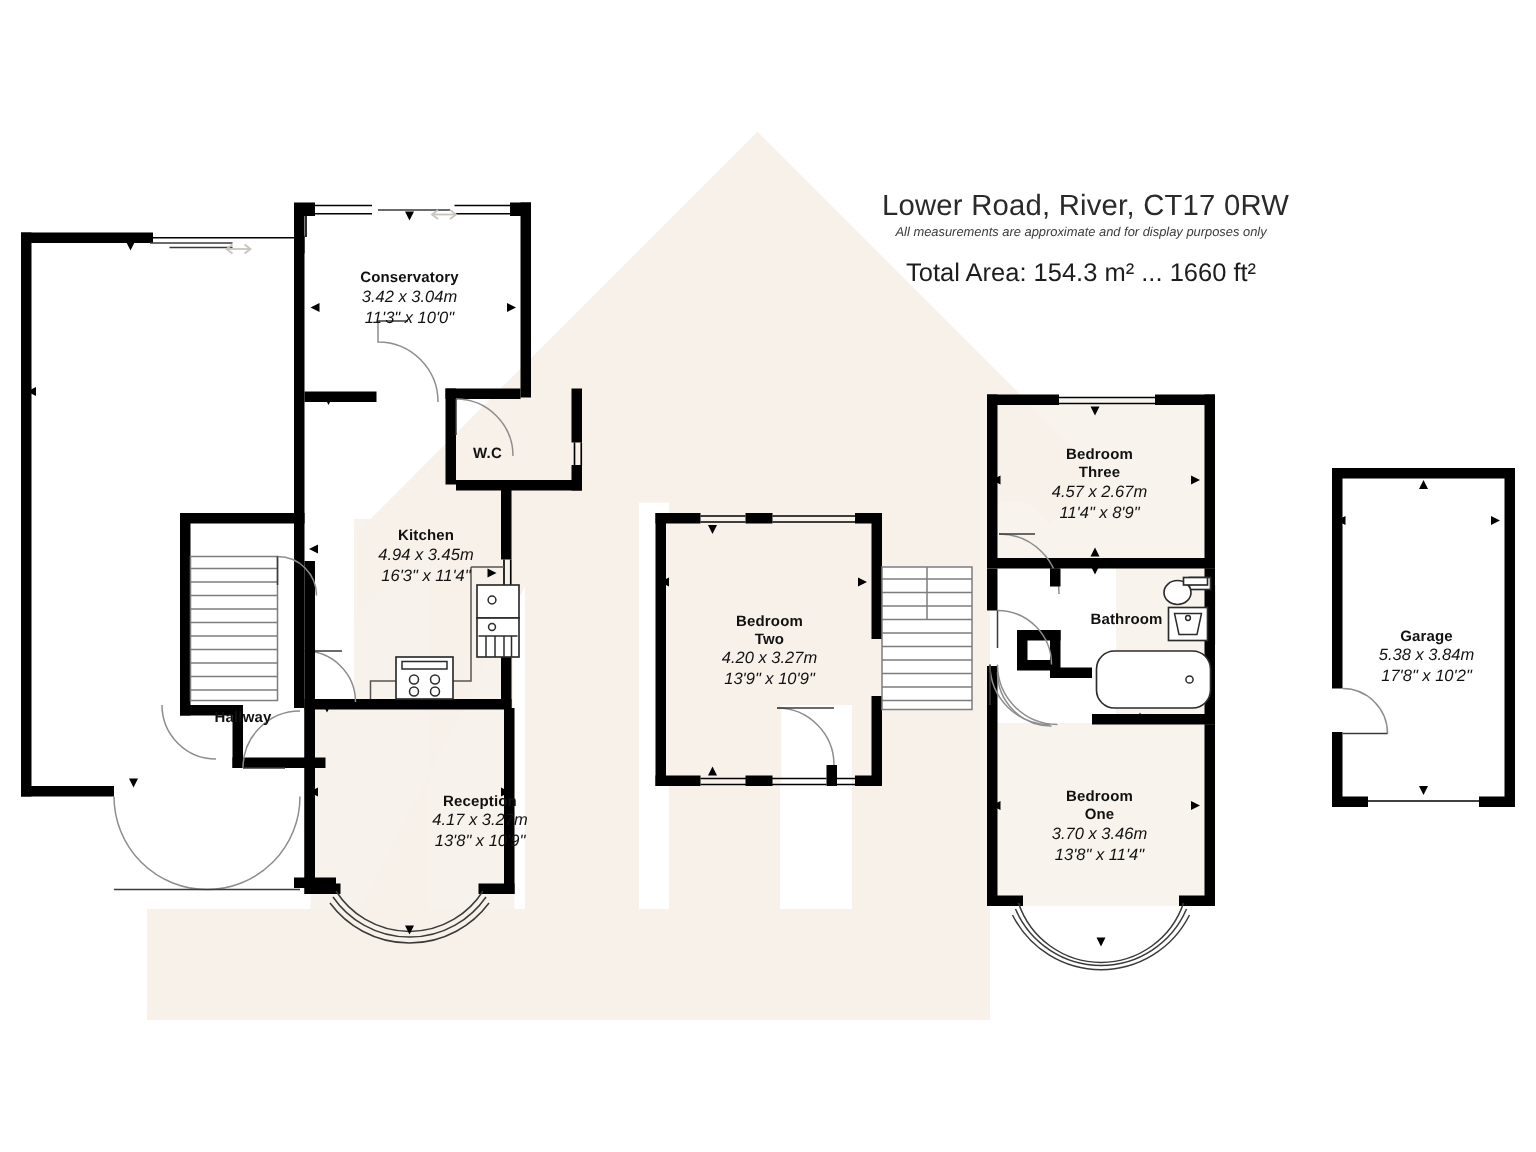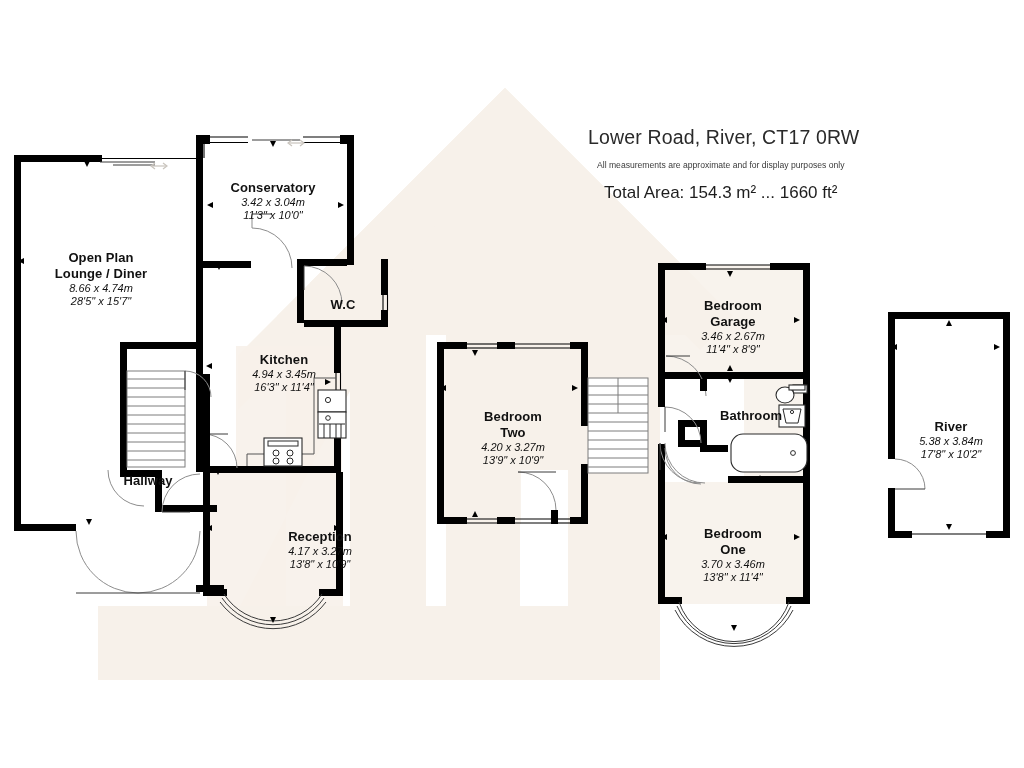--- a/index.html
+++ b/index.html
@@ -44,21 +44,21 @@
     text-align: center;
     color: #111111;
     font-family: "Liberation Sans", sans-serif;
     line-height: 1.22;
     white-space: nowrap;
     transform: translateX(-50%);
     pointer-events: none;
   }
   .lbl .name {
     font-weight: bold;
-    font-size: 13px;
+    font-size: 10px;
     letter-spacing: .1px;
     display: block;
   }
   .lbl .dim {
     font-weight: normal;
     font-size: 11px;
     display: block;
     font-style: italic;
   }
 
@@ -72,23 +72,24 @@
   #title-block .addr {
     font-size: 19.5px;
     color: #2a2a2a;
     font-weight: normal;
     letter-spacing: .15px;
     white-space: nowrap;
   }
   #title-block .disc {
     font-size: 8.6px;
     color: #3b3b3b;
-    margin-top: 11px;
+    margin-top: 0;
     margin-left: 9px;
     white-space: nowrap;
+    font-style: italic;
   }
   #title-block .total {
     font-size: 17px;
     color: #1d1d1d;
     margin-top: 13px;
     margin-left: 16px;
     white-space: nowrap;
   }
 </style>
 </head>
@@ -462,77 +463,71 @@
     </g>
 
   </svg>
 
   <div id="title-block">
     <div class="addr">Lower Road, River, CT17 0RW</div>
     <div class="disc">All measurements are approximate and for display purposes only</div>
     <div class="total">Total Area: 154.3 m² ... 1660 ft²</div>
   </div>
 
-  <div class="lbl" style="left:101px; top:250px;">
-    <span class="name">Open Plan</span>
-    <span class="name">Lounge / Diner</span>
-    <span class="dim">8.66 x 4.74m</span>
-    <span class="dim">28'5" x 15'7"</span>
-  </div>
 
   <div class="lbl" style="left:273px; top:180px;">
     <span class="name">Conservatory</span>
     <span class="dim">3.42 x 3.04m</span>
     <span class="dim">11'3" x 10'0"</span>
   </div>
 
-  <div class="lbl" style="left:343px; top:297px;">
+  <div class="lbl" style="left:325px; top:297px;">
     <span class="name">W.C</span>
   </div>
 
   <div class="lbl" style="left:284px; top:352px;">
     <span class="name">Kitchen</span>
     <span class="dim">4.94 x 3.45m</span>
     <span class="dim">16'3" x 11'4"</span>
   </div>
 
-  <div class="lbl" style="left:148px; top:473px;text-align:right;">
+  <div class="lbl" style="left:162px; top:473px;text-align:right;">
     <span class="name">Hallway</span>
   </div>
 
   <div class="lbl" style="left:273px; top:529px;margin-left:47px;">
     <span class="name">Reception</span>
     <span class="dim">4.17 x 3.27m</span>
     <span class="dim">13'8" x 10'9"</span>
   </div>
 
   <div class="lbl" style="left:513px; top:409px;">
     <span class="name">Bedroom</span>
     <span class="name">Two</span>
     <span class="dim">4.20 x 3.27m</span>
     <span class="dim">13'9" x 10'9"</span>
   </div>
 
   <div class="lbl" style="left:733px; top:298px;">
     <span class="name">Bedroom</span>
-    <span class="name">Garage</span>
-    <span class="dim">3.46 x 2.67m</span>
+    <span class="name">Three</span>
+    <span class="dim">4.57 x 2.67m</span>
     <span class="dim">11'4" x 8'9"</span>
   </div>
 
   <div class="lbl" style="left:751px; top:408px;">
     <span class="name">Bathroom</span>
   </div>
 
   <div class="lbl" style="left:733px; top:526px;">
     <span class="name">Bedroom</span>
     <span class="name">One</span>
     <span class="dim">3.70 x 3.46m</span>
     <span class="dim">13'8" x 11'4"</span>
   </div>
 
   <div class="lbl" style="left:951px; top:419px;">
-    <span class="name">River</span>
+    <span class="name">Garage</span>
     <span class="dim">5.38 x 3.84m</span>
     <span class="dim">17'8" x 10'2"</span>
   </div>
 
 </div>
 
 </body></html>

